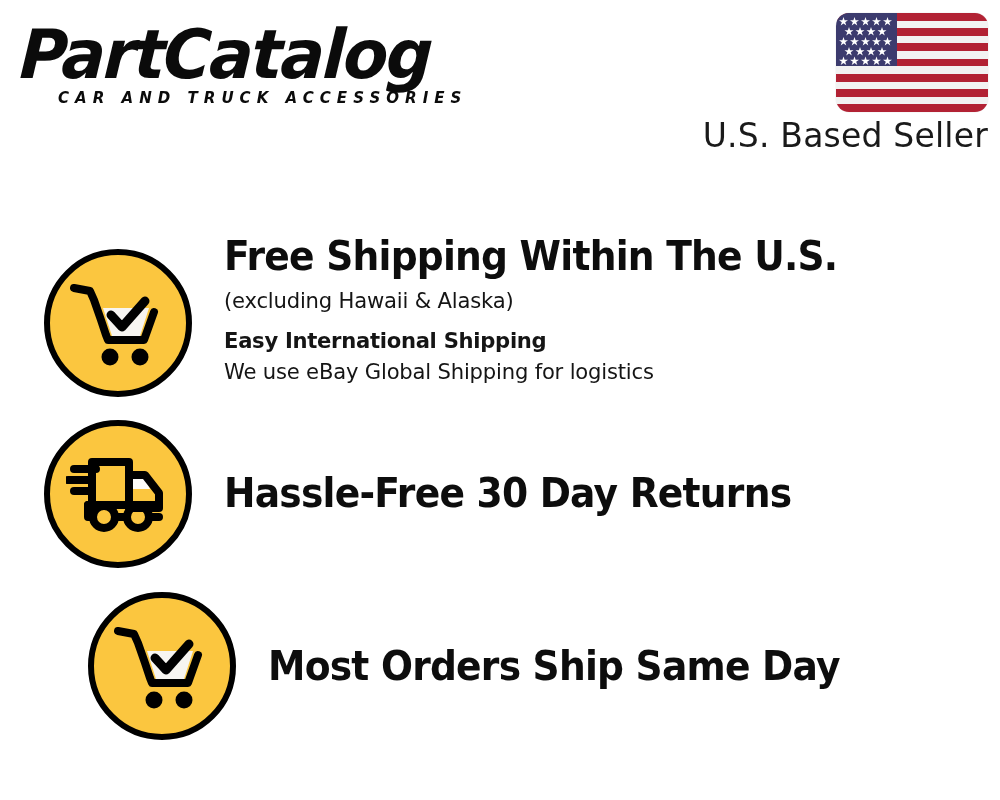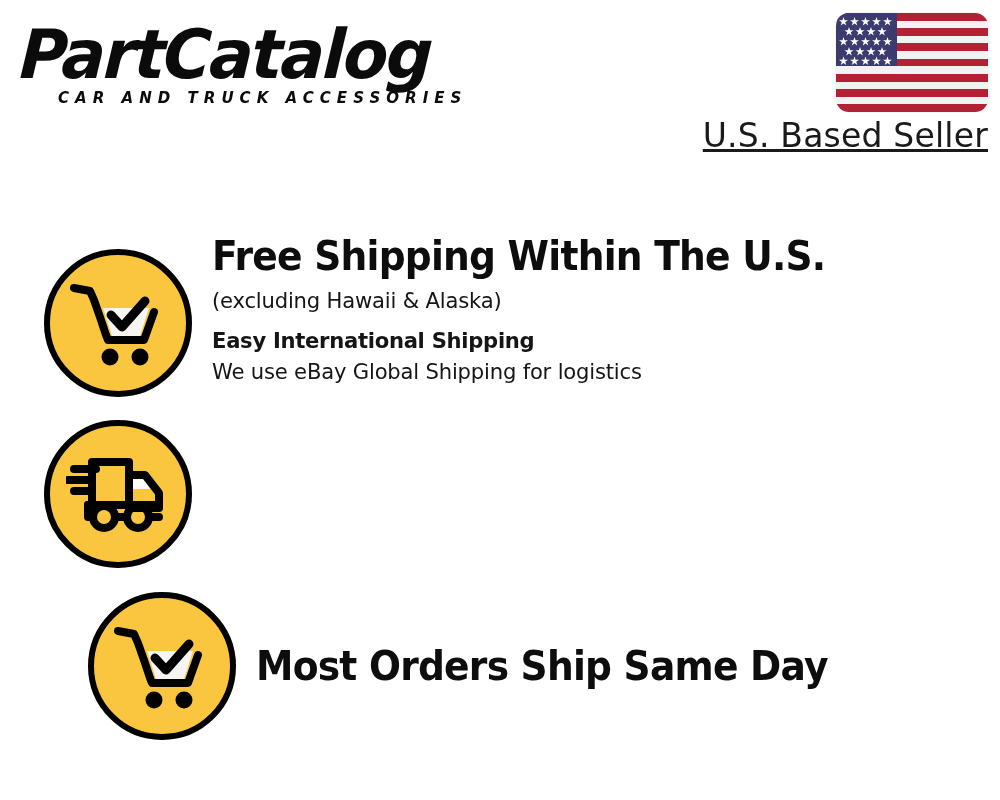--- a/index.html
+++ b/index.html
@@ -95,21 +95,20 @@
     right: 12px;
     top: 117px;
     font-family: "DejaVu Sans", sans-serif;
     font-weight: 400;
     font-size: 33px;
     line-height: 38px;
     letter-spacing: 0.2px;
     color: #1a1a1a;
     white-space: nowrap;
     text-align: right;
-    text-decoration: underline;
   }
 
   
   #benefits {
     position: absolute;
     left: 0;
     top: 228px;
     width: 1000px;
   }
   .benefit-row {
@@ -141,21 +140,21 @@
   .icon-badge svg {
     position: absolute;
     left: 50%;
     top: 50%;
     transform: translate(-50%, -50%);
     display: block;
   }
 
   .benefit-text {
     flex: 1 1 auto;
-    margin-left: 20px;
+    margin-left: 32px;
     padding-top: 0px;
   }
 
   .benefit-title {
     font-family: "DejaVu Sans", sans-serif;
     font-weight: bold;
     font-size: 40px;
     line-height: 48px;
     letter-spacing: -0.8px;
     color: #0d0d0d;
@@ -278,20 +277,23 @@
         <path d="M50 62 H60" fill="none" stroke="#000000" stroke-width="8" stroke-linecap="round"></path>
         <path d="M84 62 H93" fill="none" stroke="#000000" stroke-width="8" stroke-linecap="round"></path>
 
         <path d="M8 14 H30" fill="none" stroke="#000000" stroke-width="8" stroke-linecap="round"></path>
         <path d="M2 25 H26" fill="none" stroke="#000000" stroke-width="8" stroke-linecap="round"></path>
         <path d="M8 36 H26" fill="none" stroke="#000000" stroke-width="8" stroke-linecap="round"></path>
 
         <circle cx="38" cy="62" r="11" fill="none" stroke="#000000" stroke-width="8"></circle>
         <circle cx="72" cy="62" r="11" fill="none" stroke="#000000" stroke-width="8"></circle>
       </svg>
+    </div>
+    <div class="benefit-text">
+      <div class="benefit-title">Hassle-Free 30 Day Returns</div>
     </div>
   </div>
 
   <div class="benefit-row row-2">
     <div class="icon-badge">
       <svg width="96" height="88" viewBox="0 0 96 88" aria-hidden="true">
         <polygon points="33,29 79,29 70,57 42,57" fill="#f7f5f1"></polygon>
         <path d="M4 9 L20 12 L24 21 L31 41 L36 56 L38 61 L74 61 L84 33" fill="none" stroke="#000000" stroke-width="8" stroke-linecap="round" stroke-linejoin="round"></path>
         <path d="M41 36 L52 48 L75 22" fill="none" stroke="#000000" stroke-width="9" stroke-linecap="round" stroke-linejoin="round"></path>
         <circle cx="40" cy="78" r="8.5" fill="#000000"></circle>

